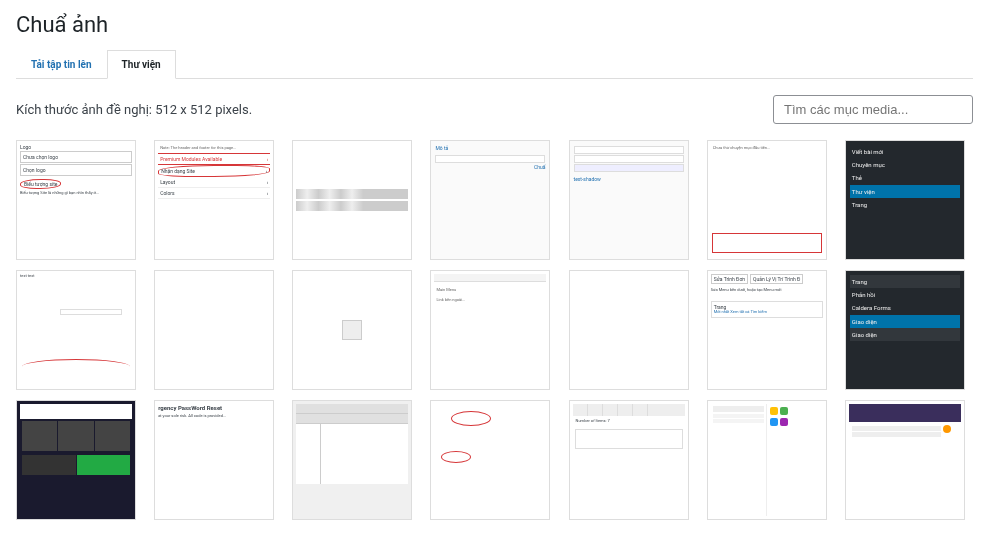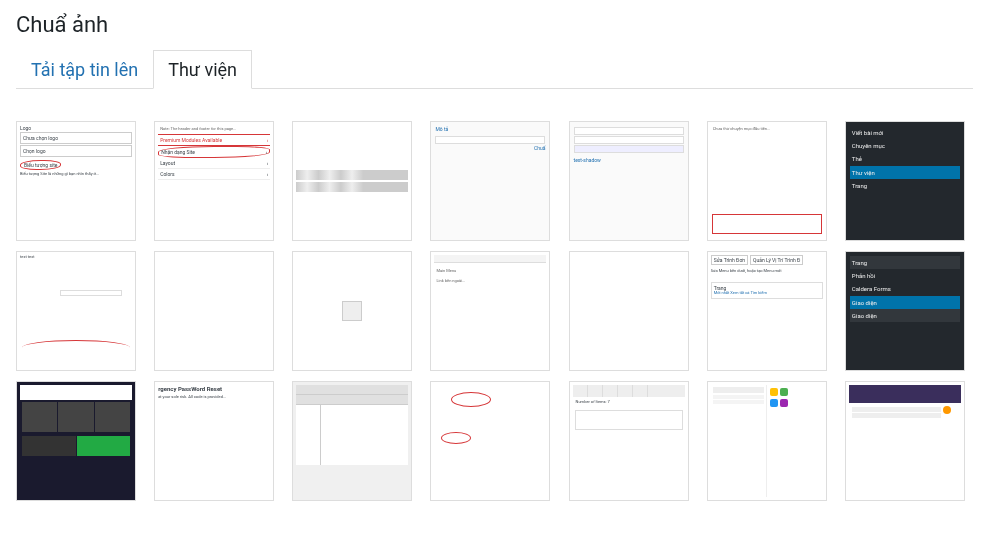--- a/index.html
+++ b/index.html
@@ -1,20 +1,20 @@
 <!DOCTYPE html>
 <html><head>
 <meta charset="utf-8">
 <style>
 * { box-sizing: border-box; margin: 0; padding: 0; }
 body { font-family: -apple-system, BlinkMacSystemFont, "Segoe UI", Roboto, sans-serif; background: #fff; color: #3c434a; width: 989px; }
 .header { padding: 12px 16px 0; }
 .title { font-size: 22px; font-weight: 400; color: #1d2327; margin-bottom: 12px; }
 .tabs { display: flex; border-bottom: 1px solid #ddd; }
-.tab { padding: 8px 14px; font-size: 18px; cursor: pointer; border: 1px solid transparent; border-bottom: none; position: relative; top: 1px; }
+.tab { padding: 8px 14px; font-size: 10px; cursor: pointer; border: 1px solid transparent; border-bottom: none; position: relative; top: 1px; font-weight: bold; }
 .tab.link { color: #2271b1; }
 .tab.active { background: #fff; border-color: #ddd; border-bottom: 1px solid #fff; color: #1d2327; }
 .toolbar { display: flex; justify-content: space-between; align-items: center; padding: 16px; }
 .hint { font-size: 13px; color: #3c434a; }
 .search { width: 200px; padding: 6px 10px; border: 1px solid #8c8f94; border-radius: 3px; font-size: 13px; }
 .grid { display: grid; grid-template-columns: repeat(7, 1fr); gap: 10px; padding: 0 16px 16px; }
 .thumb { width: 120px; height: 120px; border: 1px solid #ddd; background: #f6f7f7; overflow: hidden; cursor: pointer; position: relative; }
 .thumb-inner { width: 100%; height: 100%; font-size: 5px; line-height: 1.2; padding: 3px; overflow: hidden; }
 
 
@@ -67,20 +67,22 @@
 
 <div class="header">
   <h1 class="title">Chuẩ ảnh</h1>
   <div class="tabs">
     <div class="tab link">Tải tập tin lên</div>
     <div class="tab active">Thư viện</div>
   </div>
 </div>
 
 <div class="toolbar">
+  <div class="hint">Kích thước ảnh đề nghị: 512 x 512 pixels.</div>
+  <input class="search" type="text" placeholder="Tìm các mục media..." style="">
 </div>
 
 <div class="grid">
 
   <div class="thumb">
     <div class="thumb-inner tm-logo">
       <div>Logo</div>
       <div class="b1">Chưa chọn logo</div>
       <div class="b1">Chọn logo</div>
       <div class="redcircle">Biểu tượng site</div>

